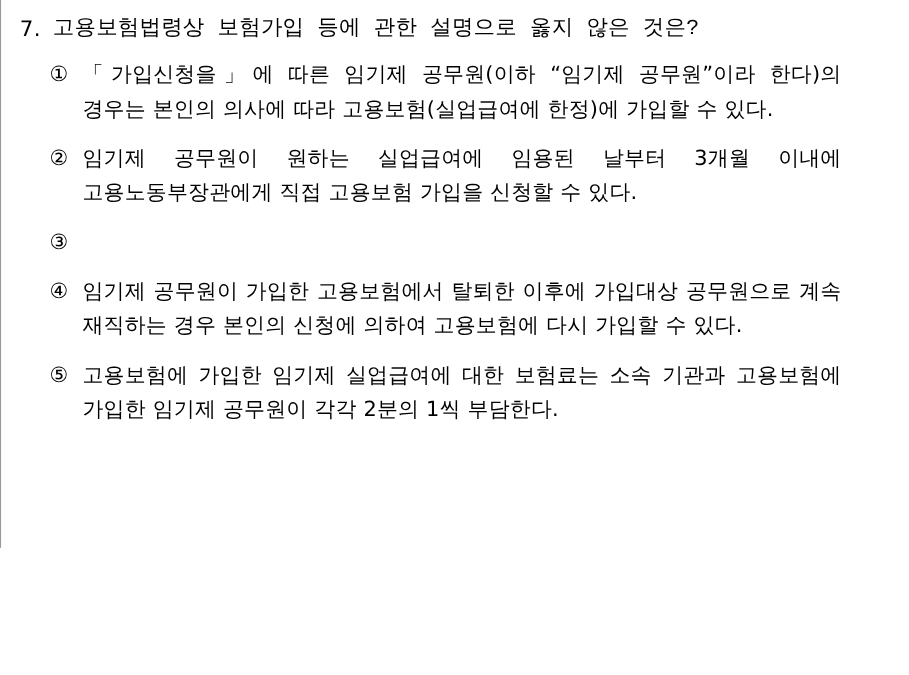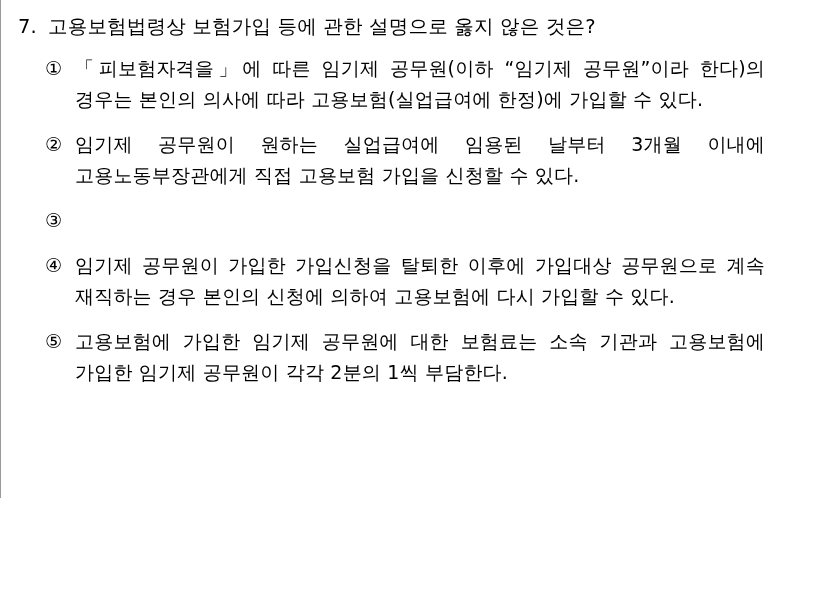--- a/index.html
+++ b/index.html
@@ -47,20 +47,21 @@
   .q-num {
     flex: 0 0 auto;
     width: 30px;
     text-align: left;
     font-size: 19.5px;
   }
   .q-text {
     flex: 1 1 auto;
     text-align: justify;
     word-break: keep-all;
+    font-family: Liberation Mono, monospace;
   }
   
   .choices {
     margin-top: 10px;
   }
   .choice {
     display: flex;
     align-items: flex-start;
     margin-bottom: 14px;
     font-size: 19px;
@@ -94,37 +95,37 @@
 
     <div class="question">
       <span class="q-num">7.</span>
       <span class="q-text">고용보험법령상 보험가입 등에 관한 설명으로 옳지 않은 것은?</span>
     </div>
 
     <div class="choices">
 
       <div class="choice">
         <span class="c-marker">①</span>
-        <span class="c-text">「피보험자격을」에 따른 임기제 공무원(이하 “임기제 공무원”이라 한다)의 경우는 본인의 의사에 따라 고용보험(실업급여에 한정)에 가입할 수 있다.</span>
+        <span class="c-text">「가입신청을」에 따른 임기제 공무원(이하 “임기제 공무원”이라 한다)의 경우는 본인의 의사에 따라 고용보험(실업급여에 한정)에 가입할 수 있다.</span>
       </div>
 
       <div class="choice">
         <span class="c-marker">②</span>
         <span class="c-text">임기제 공무원이 원하는 실업급여에 임용된 날부터 3개월 이내에 고용노동부장관에게 직접 고용보험 가입을 신청할 수 있다.</span>
       </div>
 
       <div class="choice">
         <span class="c-marker">③</span>
       </div>
 
       <div class="choice">
         <span class="c-marker">④</span>
-        <span class="c-text">임기제 공무원이 가입한 가입신청을 탈퇴한 이후에 가입대상 공무원으로 계속 재직하는 경우 본인의 신청에 의하여 고용보험에 다시 가입할 수 있다.</span>
+        <span class="c-text">임기제 공무원이 가입한 고용보험에서 탈퇴한 이후에 가입대상 공무원으로 계속 재직하는 경우 본인의 신청에 의하여 고용보험에 다시 가입할 수 있다.</span>
       </div>
 
       <div class="choice">
         <span class="c-marker">⑤</span>
-        <span class="c-text">고용보험에 가입한 임기제 공무원에 대한 보험료는 소속 기관과 고용보험에 가입한 임기제 공무원이 각각 2분의 1씩 부담한다.</span>
+        <span class="c-text">고용보험에 가입한 임기제 실업급여에 대한 보험료는 소속 기관과 고용보험에 가입한 임기제 공무원이 각각 2분의 1씩 부담한다.</span>
       </div>
 
     </div>
   </div>
 </div>
 
 </body></html>

